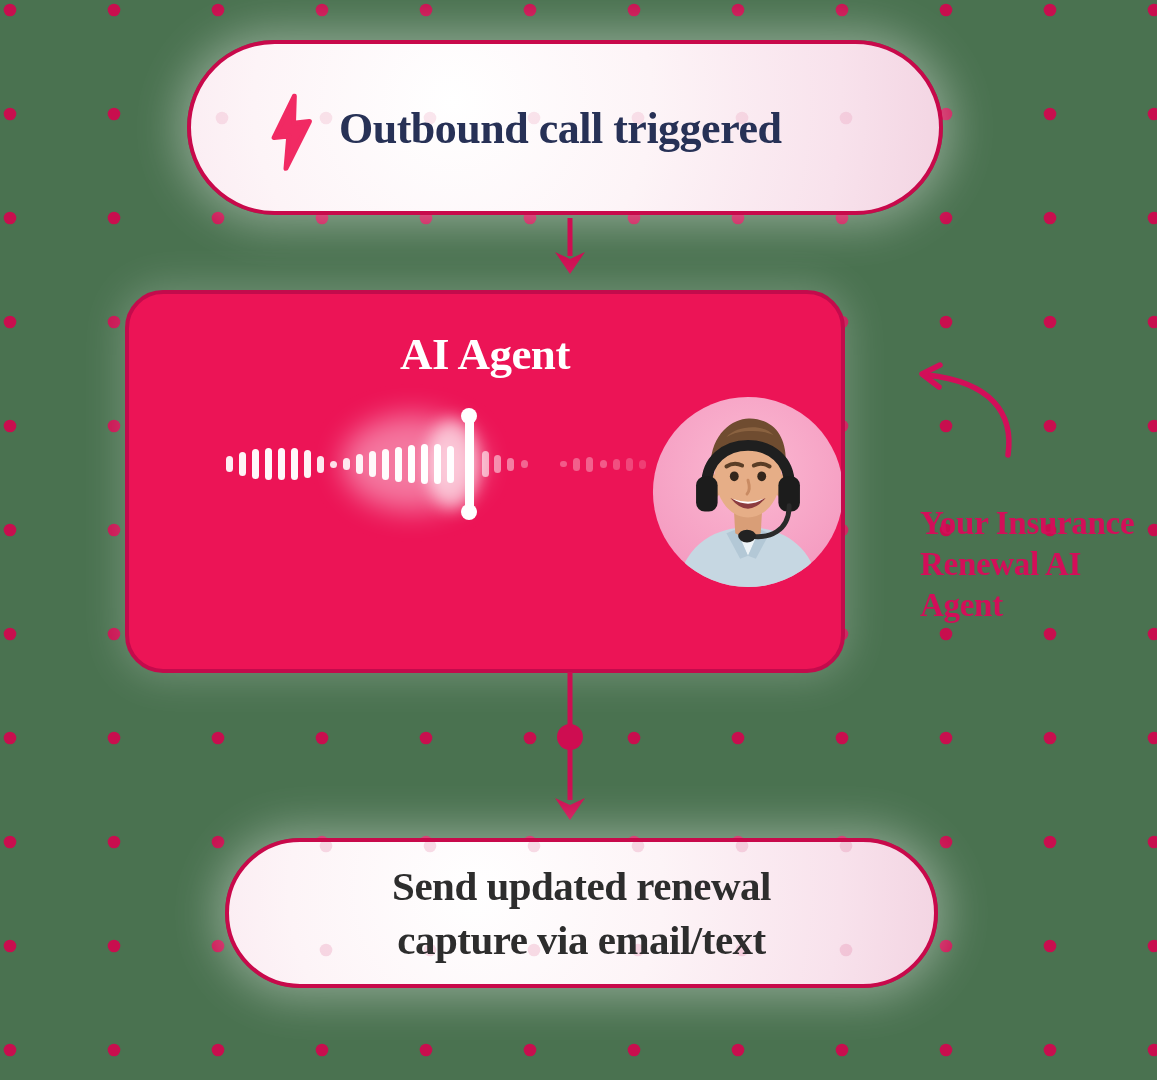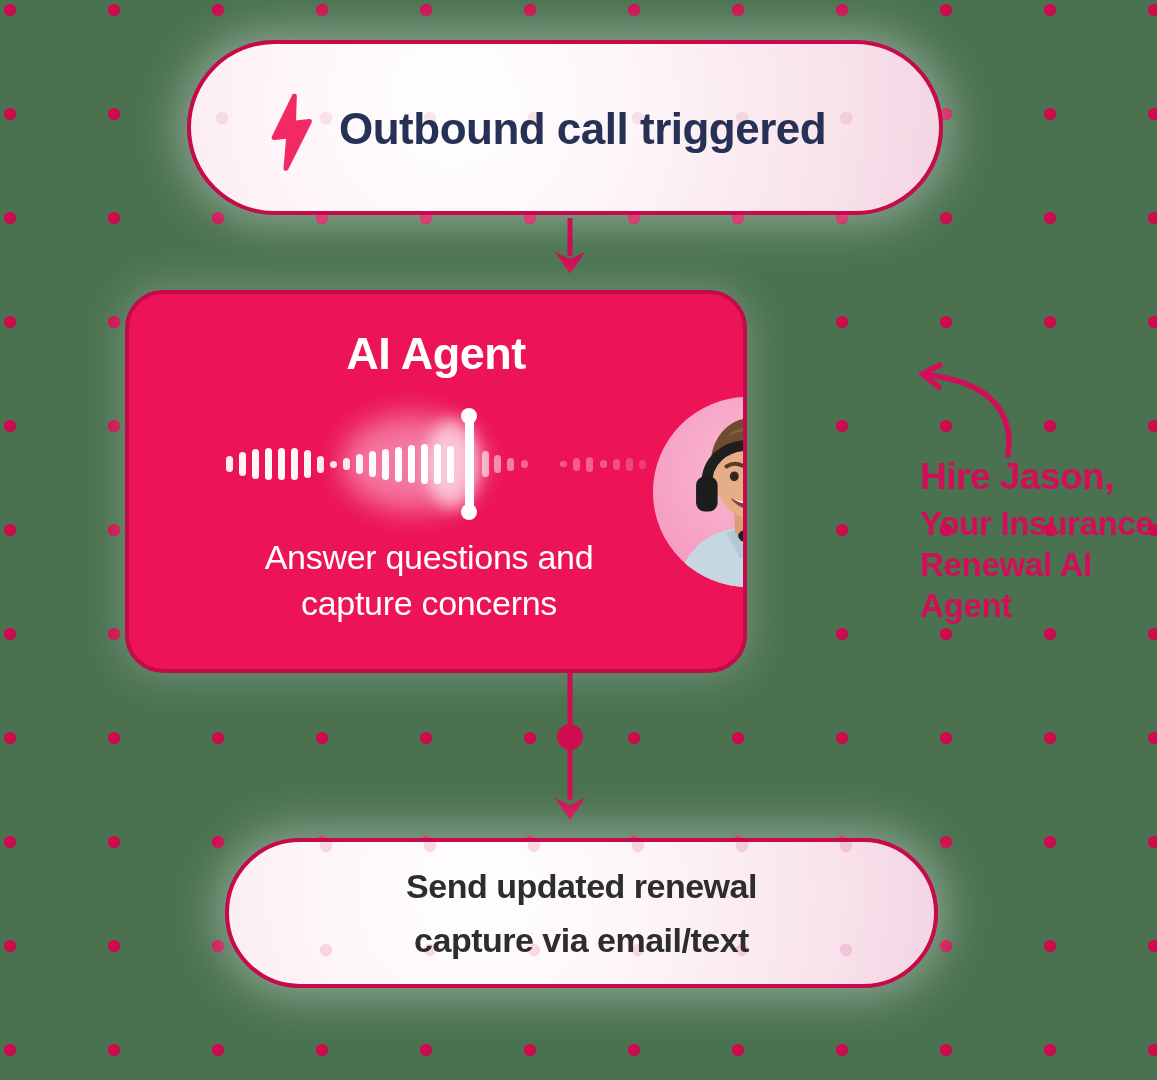--- a/index.html
+++ b/index.html
@@ -1,19 +1,19 @@
 <!DOCTYPE html>
 <html><head>
 <meta charset="utf-8">
 <style>
   html,body{margin:0;padding:0;background:#4A7250;}
   #canvas{
     position:relative;width:1157px;height:1080px;overflow:hidden;
     background:#4A7250;
-    font-family:Liberation Sans, sans-serif;
+    font-family:Liberation Serif, serif;
   }
   svg{display:block;}
   .abs{position:absolute;}
 
   
   #dots-layer{position:absolute;left:0;top:0;width:1157px;height:1080px;}
 
   
   .pill{
     position:absolute;border:4px solid #C8094B;border-radius:90px;
@@ -23,25 +23,25 @@
   }
   .pill-dots{position:absolute;left:0;top:0;pointer-events:none;}
   #pill-top{left:187px;top:40px;width:756px;height:175px;}
   #pill-bottom{left:225px;top:838px;width:713px;height:150px;border-radius:78px;
     display:flex;flex-direction:column;justify-content:center;text-align:center;}
 
   #bolt-wrap{position:absolute;left:78px;top:50px;width:46px;height:76px;transform:rotate(-6deg);}
   .trigger-text{position:absolute;left:148px;top:50%;transform:translateY(-50%);
     color:#273156;font-size:44px;line-height:53px;letter-spacing:-0.5px;white-space:nowrap;}
   .trigger-text .b{font-weight:bold;}
-  .send-text{color:#2D2D2D;font-weight:bold;font-size:34px;line-height:54px;letter-spacing:-0.5px;position:relative;}
+  .send-text{color:#2D2D2D;font-weight:bold;font-size:41px;line-height:54px;letter-spacing:-0.5px;position:relative;}
 
   
   #agent-card{
-    position:absolute;left:125px;top:290px;width:622px;height:383px;
+    position:absolute;left:125px;top:290px;width:720px;height:383px;
     background:#EC1456;border:4px solid #C30B4C;border-radius:38px;
     box-shadow:0 0 40px 4px rgba(255,255,255,0.22);
     box-sizing:border-box;overflow:hidden;
   }
   #agent-title{position:absolute;left:0;top:34px;width:100%;text-align:center;
     color:#FFFFFF;font-weight:bold;font-size:45px;letter-spacing:-0.5px;}
   #agent-desc{position:absolute;left:40px;top:240px;width:520px;text-align:center;
     color:#FFFFFF;font-size:34px;line-height:46px;letter-spacing:-0.3px;}
   #waveform{position:absolute;left:75px;top:115px;width:460px;height:110px;}
   .wave-glow{position:absolute;border-radius:50%;background:rgba(255,255,255,0.55);filter:blur(14px);}
@@ -318,32 +318,27 @@
 
           <rect x="47" y="84" width="22" height="36" rx="9" fill="#1C1C1C"></rect>
           <rect x="131" y="84" width="22" height="36" rx="9" fill="#1C1C1C"></rect>
 
           <path d="M142 114 C142 140 122 148 102 145" stroke="#2A2A2A" stroke-width="5" fill="none" stroke-linecap="round"></path>
           <ellipse cx="99" cy="145" rx="9" ry="6.5" fill="#222222"></ellipse>
         </g>
       </svg>
     </div>
 
-    <div id="agent-desc">
-      <div>Answer questions and</div>
-      <div>capture concerns</div>
-    </div>
   </div>
 
   <svg class="abs" style="left:895px;top:358px;" width="125" height="105" viewBox="0 0 125 105">
     <path d="M113 97 C119 55 96 24 32 17" stroke="#D30E59" stroke-width="5.5" fill="none" stroke-linecap="round"></path>
     <polyline points="45,7 27,16 44,29" stroke="#D30E59" stroke-width="5.5" fill="none" stroke-linecap="round" stroke-linejoin="round"></polyline>
   </svg>
 
-  <div id="annotation-headline">Hire Jason,</div>
   <div id="annotation-lines">
     <div>Your Insurance</div>
     <div>Renewal AI</div>
     <div>Agent</div>
   </div>
 
   <svg class="abs" style="left:550px;top:672px;" width="40" height="150" viewBox="0 0 40 150">
     <line x1="20" y1="0" x2="20" y2="128" stroke="#CE0D51" stroke-width="5"></line>
     <circle cx="20" cy="65" r="13" fill="#CE0D51"></circle>
     <polygon points="20,148 5,126 20,133 35,126" fill="#CE0D51"></polygon>

